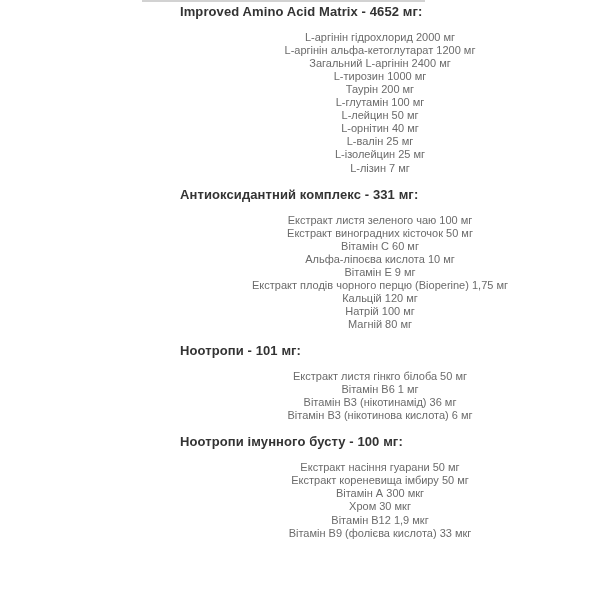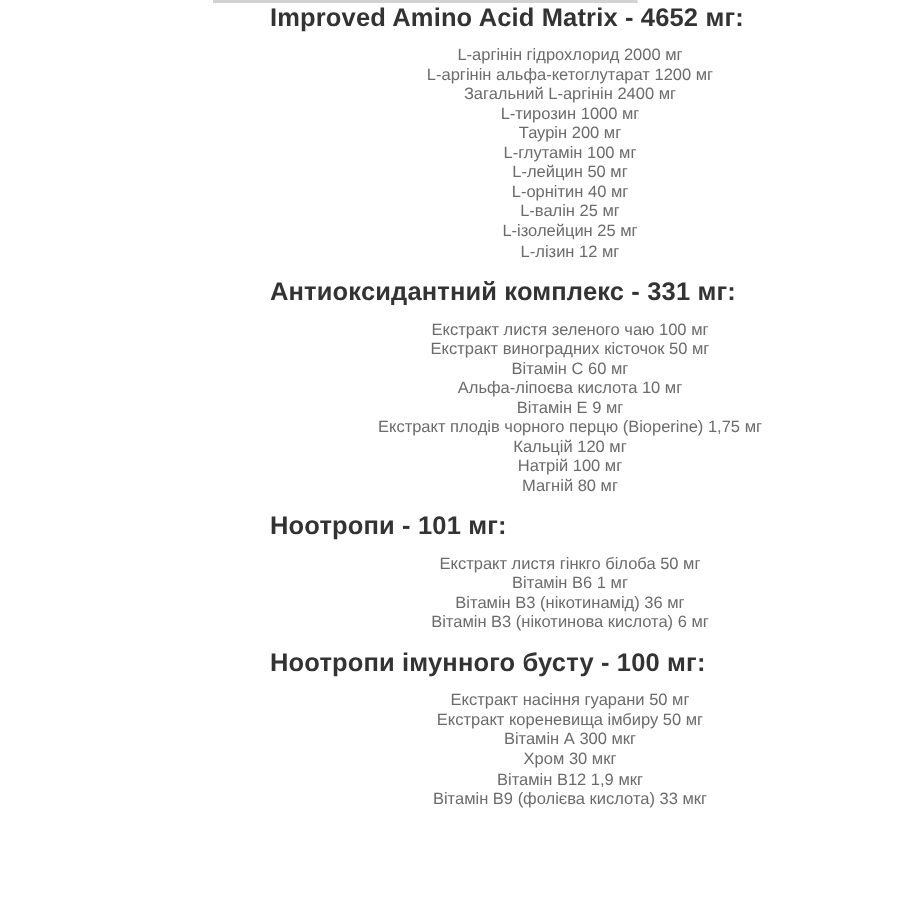--- a/index.html
+++ b/index.html
@@ -25,21 +25,21 @@
   }
   .content {
     position: absolute;
     top: 5px;
     left: 180px;
     width: 400px;
   }
   .section { margin: 0; }
   .section-title {
     margin: 13px 0 13px 0;
-    font-size: 17px;
+    font-size: 13px;
     font-weight: bold;
     color: #333333;
     line-height: 13.05px;
     letter-spacing: 0.1px;
   }
   .section:first-child .section-title { margin-top: 0; }
   .items { margin: 0; text-align: center; }
   .item-line {
     font-size: 11px;
     color: #6b6b6b;
@@ -61,21 +61,21 @@
       <div class="item-line">L-аргінін гідрохлорид 2000 мг</div>
           <div class="item-line">L-аргінін альфа-кетоглутарат 1200 мг</div>
           <div class="item-line">Загальний L-аргінін 2400 мг</div>
           <div class="item-line">L-тирозин 1000 мг</div>
           <div class="item-line">Таурін 200 мг</div>
           <div class="item-line">L-глутамін 100 мг</div>
           <div class="item-line">L-лейцин 50 мг</div>
           <div class="item-line">L-орнітин 40 мг</div>
           <div class="item-line">L-валін 25 мг</div>
           <div class="item-line">L-ізолейцин 25 мг</div>
-          <div class="item-line">L-лізин 12 мг</div>
+          <div class="item-line">L-лізин 7 мг</div>
         </div>
     </div>
 
     <div class="section">
       <h3 class="section-title">Антиоксидантний комплекс - 331 мг:</h3>
       <div class="items">
 
       <div class="item-line">Екстракт листя зеленого чаю 100 мг</div>
           <div class="item-line">Екстракт виноградних кісточок 50 мг</div>
           <div class="item-line">Вітамін С 60 мг</div>

